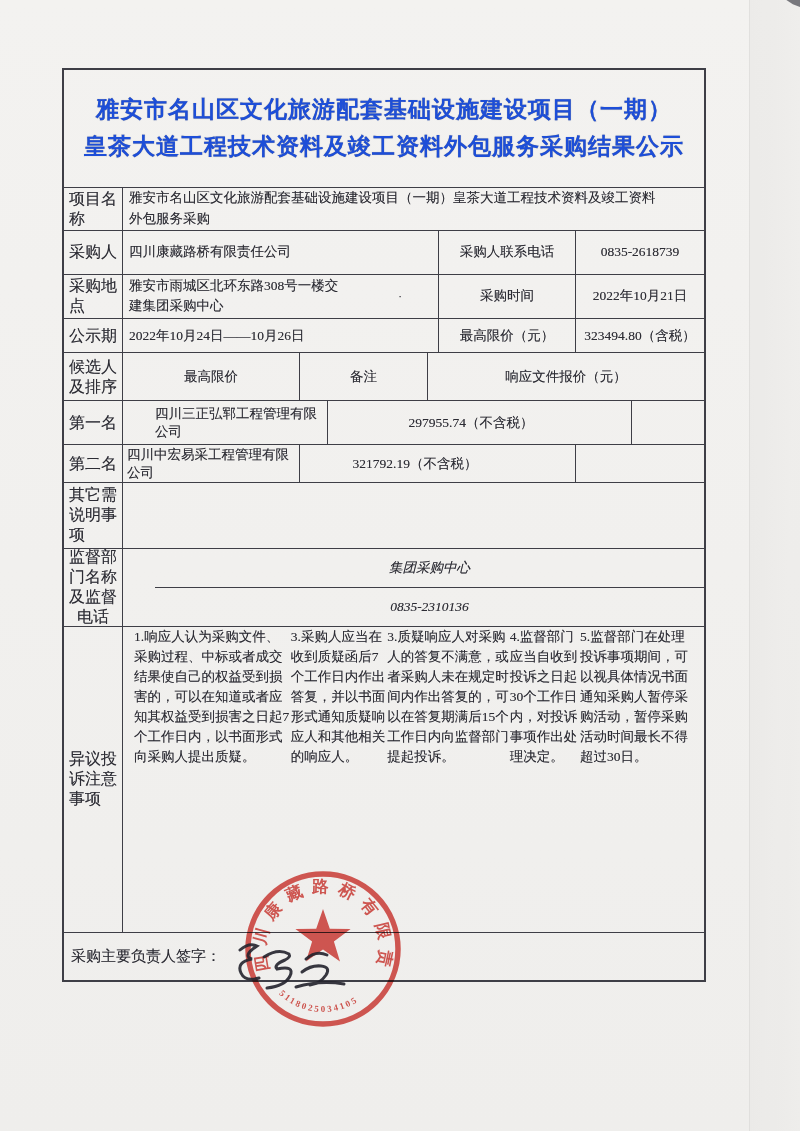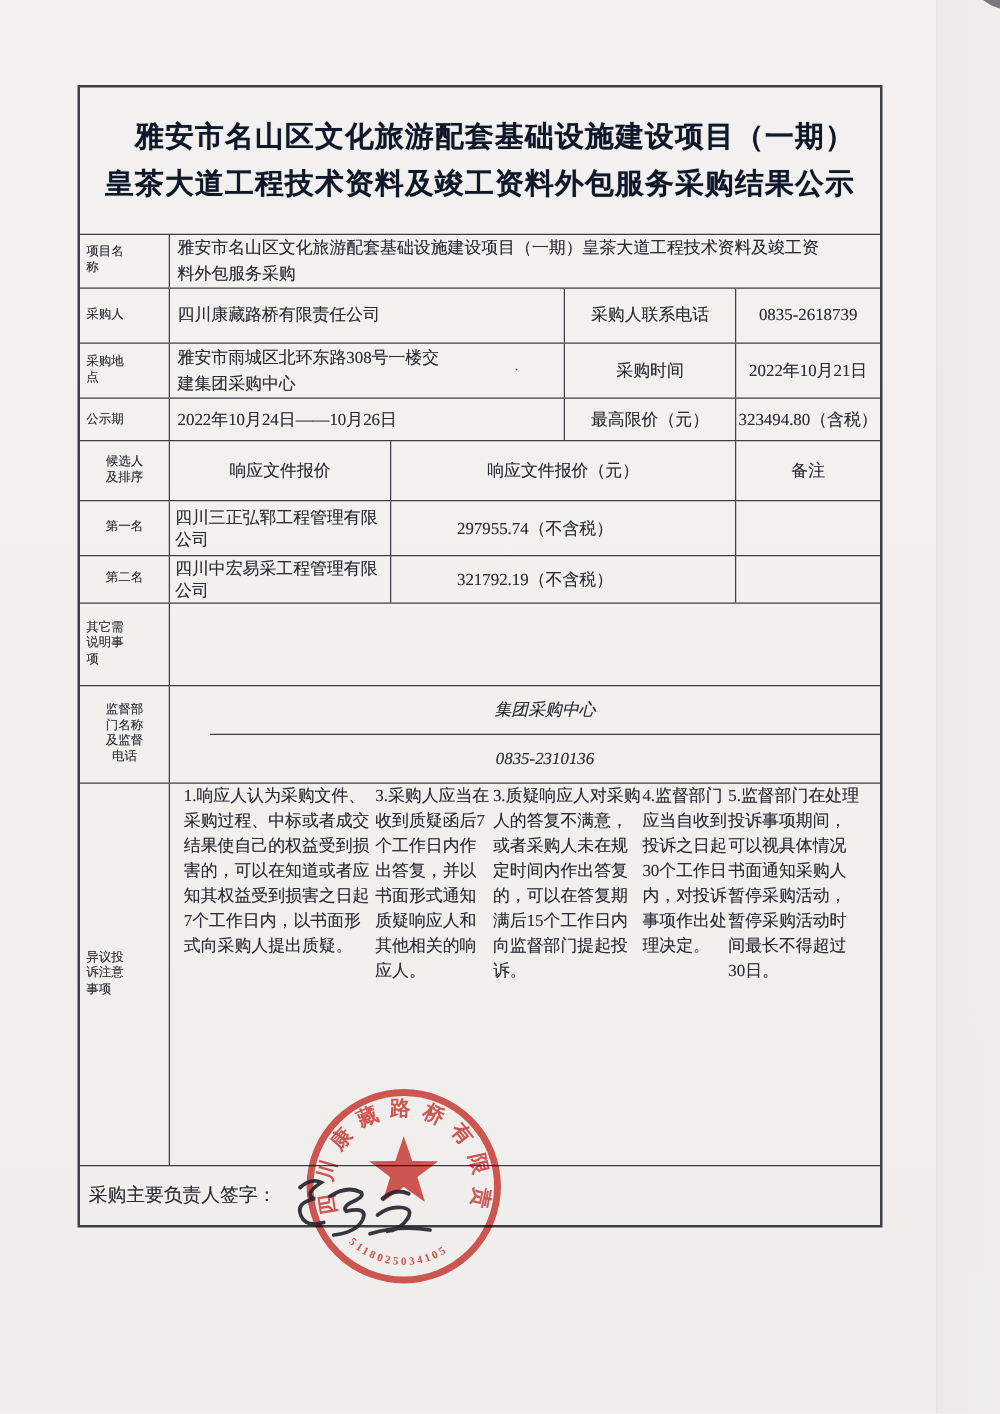--- a/index.html
+++ b/index.html
@@ -34,40 +34,40 @@
   .row { display:flex; border-bottom:1.6px solid #3e3e46; }
   .row:last-child { border-bottom:none; }
   .cell { border-right:1.6px solid #3e3e46; display:flex; align-items:center; overflow:hidden; }
   .cell:last-child { border-right:none; }
   .pre { white-space:pre-line; }
 
   .r-title { height:118px; }
   .r-title .cell { width:100%; justify-content:center; }
   .title-text {
     font-size:23px; font-weight:700; letter-spacing:1px;
-    text-align:right; line-height:37px; color:#0f172a;
+    text-align:center; line-height:37px; color:#1d4ed8;
     text-shadow: 0 0 0.7px rgba(38,38,46,.55);
   }
 
-  .c-label { width:72px; padding-left:5px; font-size:10px; line-height:1.25; }
+  .c-label { width:59px; padding-left:5px; font-size:16px; line-height:1.25; }
   .c-label.ctr { justify-content:center; padding-left:0; text-align:center; }
 
   .r-project { height:43px; }
   .r-project .c-val { flex:1; padding:0 40px 0 6px; font-size:13.5px; line-height:1.55; }
 
   .r-purchaser, .r-location, .r-publicity { font-size:13.5px; }
   .r-purchaser { height:44px; }
   .r-location  { height:45px; }
   .r-publicity { height:34px; }
   .c-main  { width:316px; padding:0 36px 0 6px; line-height:1.5; }
   .c-mid   { width:137px; justify-content:center; text-align:center; }
   .c-right { flex:1; justify-content:center; text-align:center; }
 
   .r-candh { height:48px; font-size:13.5px; }
-  .r-cand1 { height:44px; font-size:13.5px; }
+  .r-cand1 { height:44px; font-size:13.5px;gap:28px; }
   .r-cand2 { height:38px; font-size:13.5px; }
   .c-cname  { width:177px; }
   .c-cbid   { width:276px; }
   .c-cremark{ flex:1; }
   .hdr { justify-content:center; text-align:center; }
   .name-val { padding-left:4px; }
   .bid-val { justify-content:center; padding-right:45px; }
 
   .r-other { height:66px; }
   .r-other .c-val { flex:1; }
@@ -137,23 +137,23 @@
     <div class="row r-publicity">
       <div class="cell c-label">公示期</div>
       <div class="cell c-main">2022年10月24日——10月26日</div>
       <div class="cell c-mid">最高限价（元）</div>
       <div class="cell c-right">323494.80（含税）</div>
     </div>
 
     <div class="row r-candh">
       <div class="cell c-label pre ctr">候选人
 及排序</div>
-      <div class="cell c-cname hdr">响应文件报价</div>
+      <div class="cell c-cname hdr">最高限价</div>
+      <div class="cell c-cremark hdr">备注</div>
       <div class="cell c-cbid hdr">响应文件报价（元）</div>
-      <div class="cell c-cremark hdr">备注</div>
     </div>
 
     <div class="row r-cand1">
       <div class="cell c-label ctr">第一名</div>
       <div class="cell c-cname name-val">四川三正弘郓工程管理有限公司</div>
       <div class="cell c-cbid bid-val">297955.74（不含税）</div>
       <div class="cell c-cremark"></div>
     </div>
     <div class="row r-cand2">
       <div class="cell c-label ctr">第二名</div>

